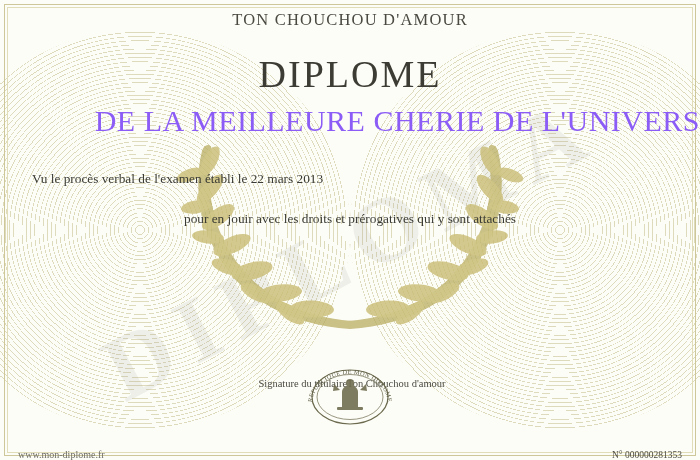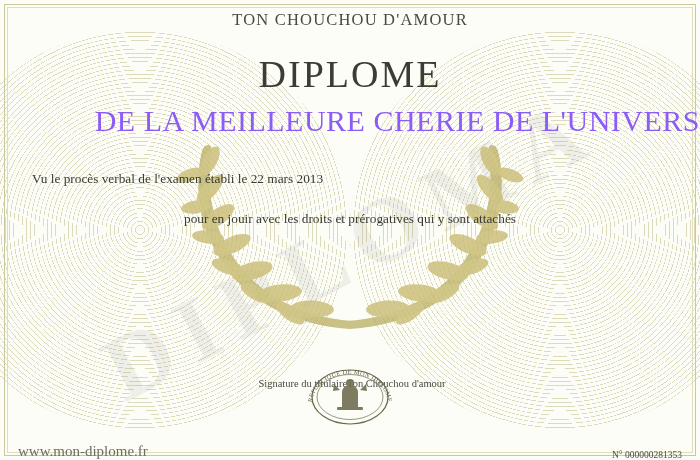--- a/index.html
+++ b/index.html
@@ -145,21 +145,21 @@
     top: 385px;
     transform: translate(-50%, -50%);
     width: 92px;
     height: 62px;
   }
 
   .footer-left {
     position: absolute;
     left: 18px;
     bottom: 10px;
-    font-size: 15px;
+    font-size: 10px;
     color: #6c6c64;
   }
   .footer-right {
     position: absolute;
     right: 18px;
     bottom: 10px;
     font-size: 9.5px;
     color: #4a4a42;
     text-align: right;
   }

